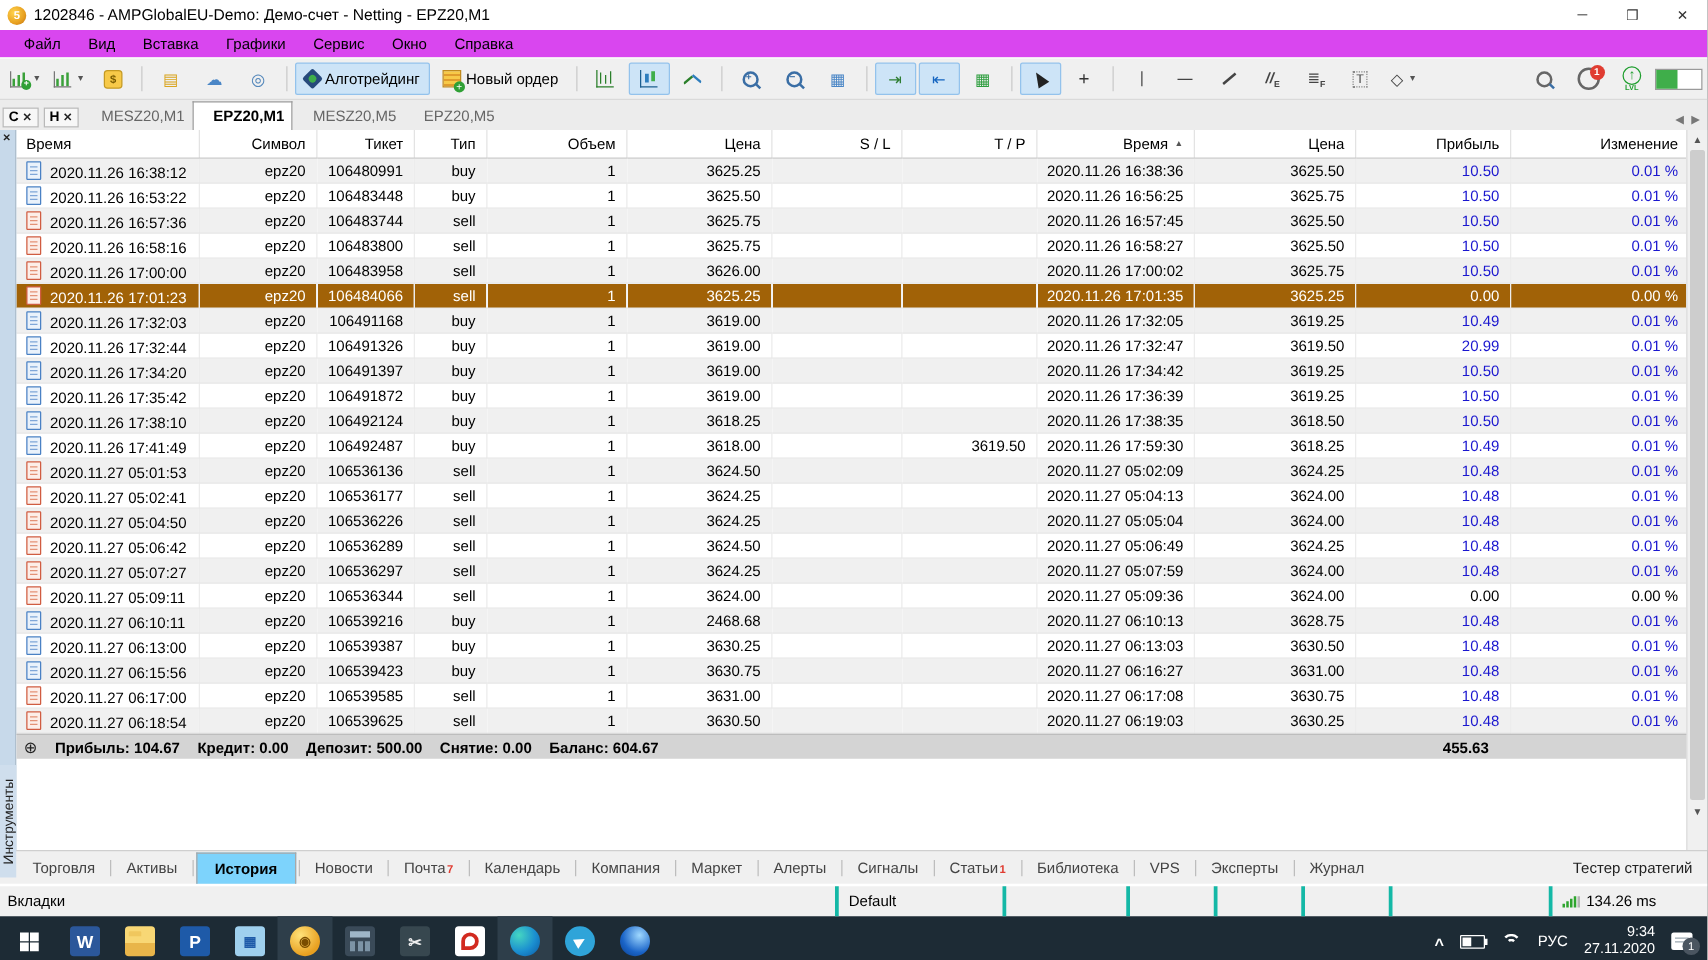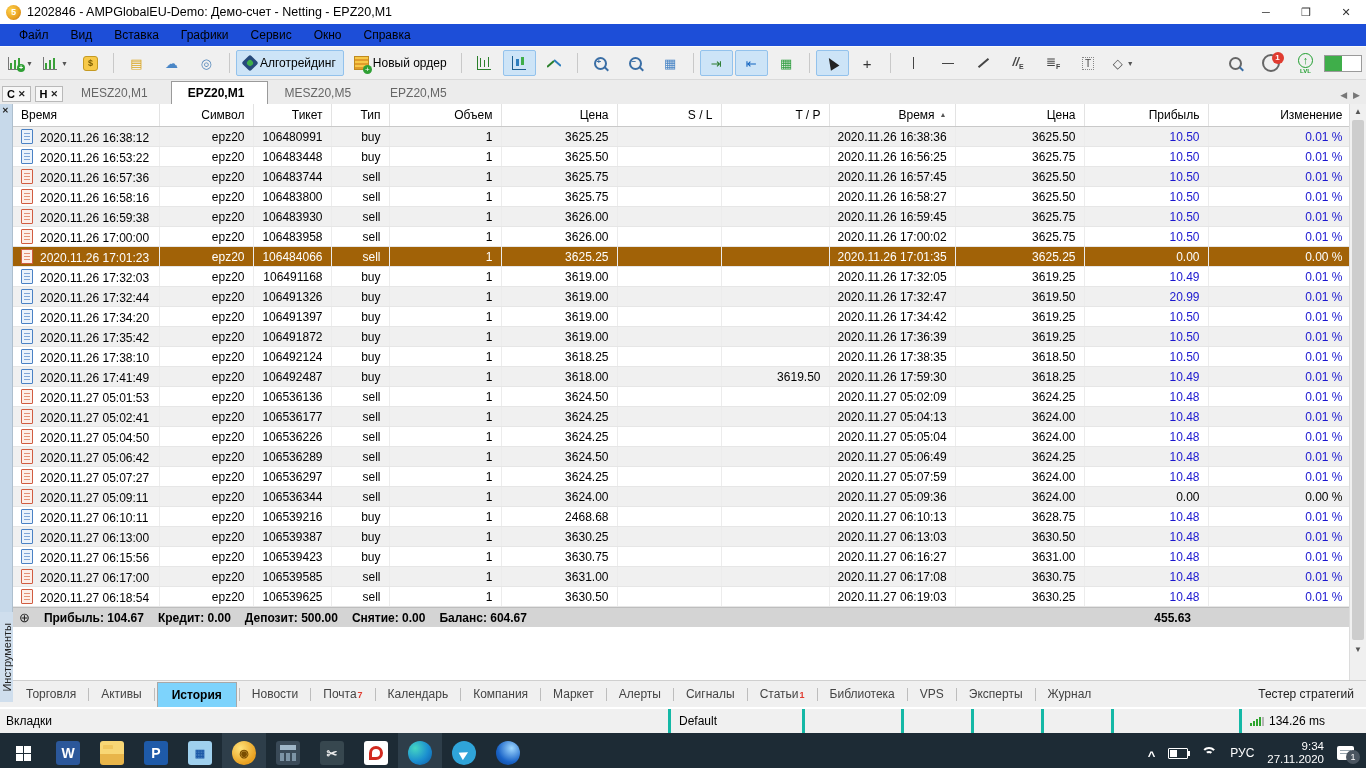--- a/index.html
+++ b/index.html
@@ -7,21 +7,21 @@
           font-family:"Liberation Sans",sans-serif;font-size:12px;color:#000;}
 
   
   .titlebar{height:24px;display:flex;align-items:center;background:#fff;padding-left:6px;}
   .mt5logo{width:15px;height:15px;border-radius:50%;background:radial-gradient(circle at 35% 35%,#ffd34d,#e8a020 60%,#b96a12);
            color:#fff;font-size:9px;font-weight:bold;display:flex;align-items:center;justify-content:center;margin-right:6px;}
   .ttext{flex:1;font-size:12.5px;white-space:nowrap;}
   .wbtn{width:40px;height:24px;display:flex;align-items:center;justify-content:center;font-size:11px;color:#333;}
 
   
-  .menubar{height:22px;background:#1d4ed8;display:flex;align-items:center;padding-left:8px;}
+  .menubar{height:22px;background:#d946ef;display:flex;align-items:center;padding-left:8px;}
   .mitem{padding:0 11px;line-height:22px;cursor:default;}
 
   
   .toolbar{height:32px;background:#f0f0f0;display:flex;align-items:center;padding:0 4px;gap:2px;border-top:1px solid #fafafa;}
   .tbtn{height:24px;min-width:25px;display:flex;align-items:center;justify-content:center;border:1px solid transparent;border-radius:2px;color:#444;gap:4px;padding:0 3px;position:relative;}
   .tbtn.on{background:#cde4f7;border-color:#93c2ec;}
   .tbtn.txt{padding:0 7px;color:#000;}
   .tsep{width:1px;height:20px;background:#c9c9c9;margin:0 4px;}
   .caret{font-size:7px;color:#555;}
   .gi{font-size:13px;line-height:1;}
@@ -61,21 +61,21 @@
   .lvl{display:flex;flex-direction:column;align-items:center;color:#1f9e2e;font-weight:bold;line-height:1;}
   .lvl .arr{font-size:11px;border:1px solid #1f9e2e;border-radius:50%;width:13px;height:13px;line-height:12px;text-align:center;}
   .lvl .t{font-size:6px;}
   .toggle{width:36px;height:15px;border:1px solid #9a9a9a;background:#fff;display:inline-block;position:relative;}
   .toggle::before{content:"";position:absolute;left:0;top:0;width:17px;height:100%;background:#3fae4a;}
 
   
   .tabrow{height:24px;background:#ececec;display:flex;align-items:flex-end;border-top:1px solid #dadada;}
   .minipan{display:flex;align-items:center;gap:3px;background:#f7f7f7;border:1px solid #b9b9b9;padding:1px 4px;margin:0 2px 2px 2px;font-size:11px;font-weight:bold;}
   .minipan .x{font-size:9px;font-weight:bold;color:#222;}
-  .ctab{padding:4px 23px 4px 16px;color:#666;position:relative;}
+  .ctab{padding:4px 6px 4px 16px;color:#666;position:relative;}
   .ctab.on{background:#fff;color:#000;font-weight:bold;border:1px solid #9a9a9a;border-bottom:none;}
   .tabscroll{margin-left:auto;display:flex;gap:6px;color:#777;font-size:9px;padding:0 6px 4px 0;}
 
   
   .main{position:relative;height:576px;display:flex;background:#fff;}
   .leftstrip{width:12px;background:#c7d9ea;position:relative;border-right:1px solid #aebfce;}
   .leftstrip .px{position:absolute;top:2px;left:2px;font-size:8px;font-weight:bold;color:#222;}
   .toolslabel{position:absolute;left:0;top:508px;width:13px;height:90px;background:#cfdeed;display:flex;align-items:center;justify-content:center;z-index:5;}
   .toolslabel span{writing-mode:vertical-rl;transform:rotate(180deg);font-size:11px;color:#222;}
   .tablezone{flex:1;display:flex;flex-direction:column;overflow:hidden;}
@@ -405,34 +405,20 @@
               <td>1</td>
               <td>3625.75</td>
               <td></td>
               <td></td>
               <td>2020.11.26 16:58:27</td>
               <td>3625.50</td>
               <td class="pos">10.50</td>
               <td class="pos">0.01 %</td>
             </tr>
             <tr>
-              <td class="left"><span class="doc sell"></span>2020.11.26 16:59:38</td>
-              <td>epz20</td>
-              <td>106483930</td>
-              <td>sell</td>
-              <td>1</td>
-              <td>3626.00</td>
-              <td></td>
-              <td></td>
-              <td>2020.11.26 16:59:45</td>
-              <td>3625.75</td>
-              <td class="pos">10.50</td>
-              <td class="pos">0.01 %</td>
-            </tr>
-            <tr>
               <td class="left"><span class="doc sell"></span>2020.11.26 17:00:00</td>
               <td>epz20</td>
               <td>106483958</td>
               <td>sell</td>
               <td>1</td>
               <td>3626.00</td>
               <td></td>
               <td></td>
               <td>2020.11.26 17:00:02</td>
               <td>3625.75</td>

